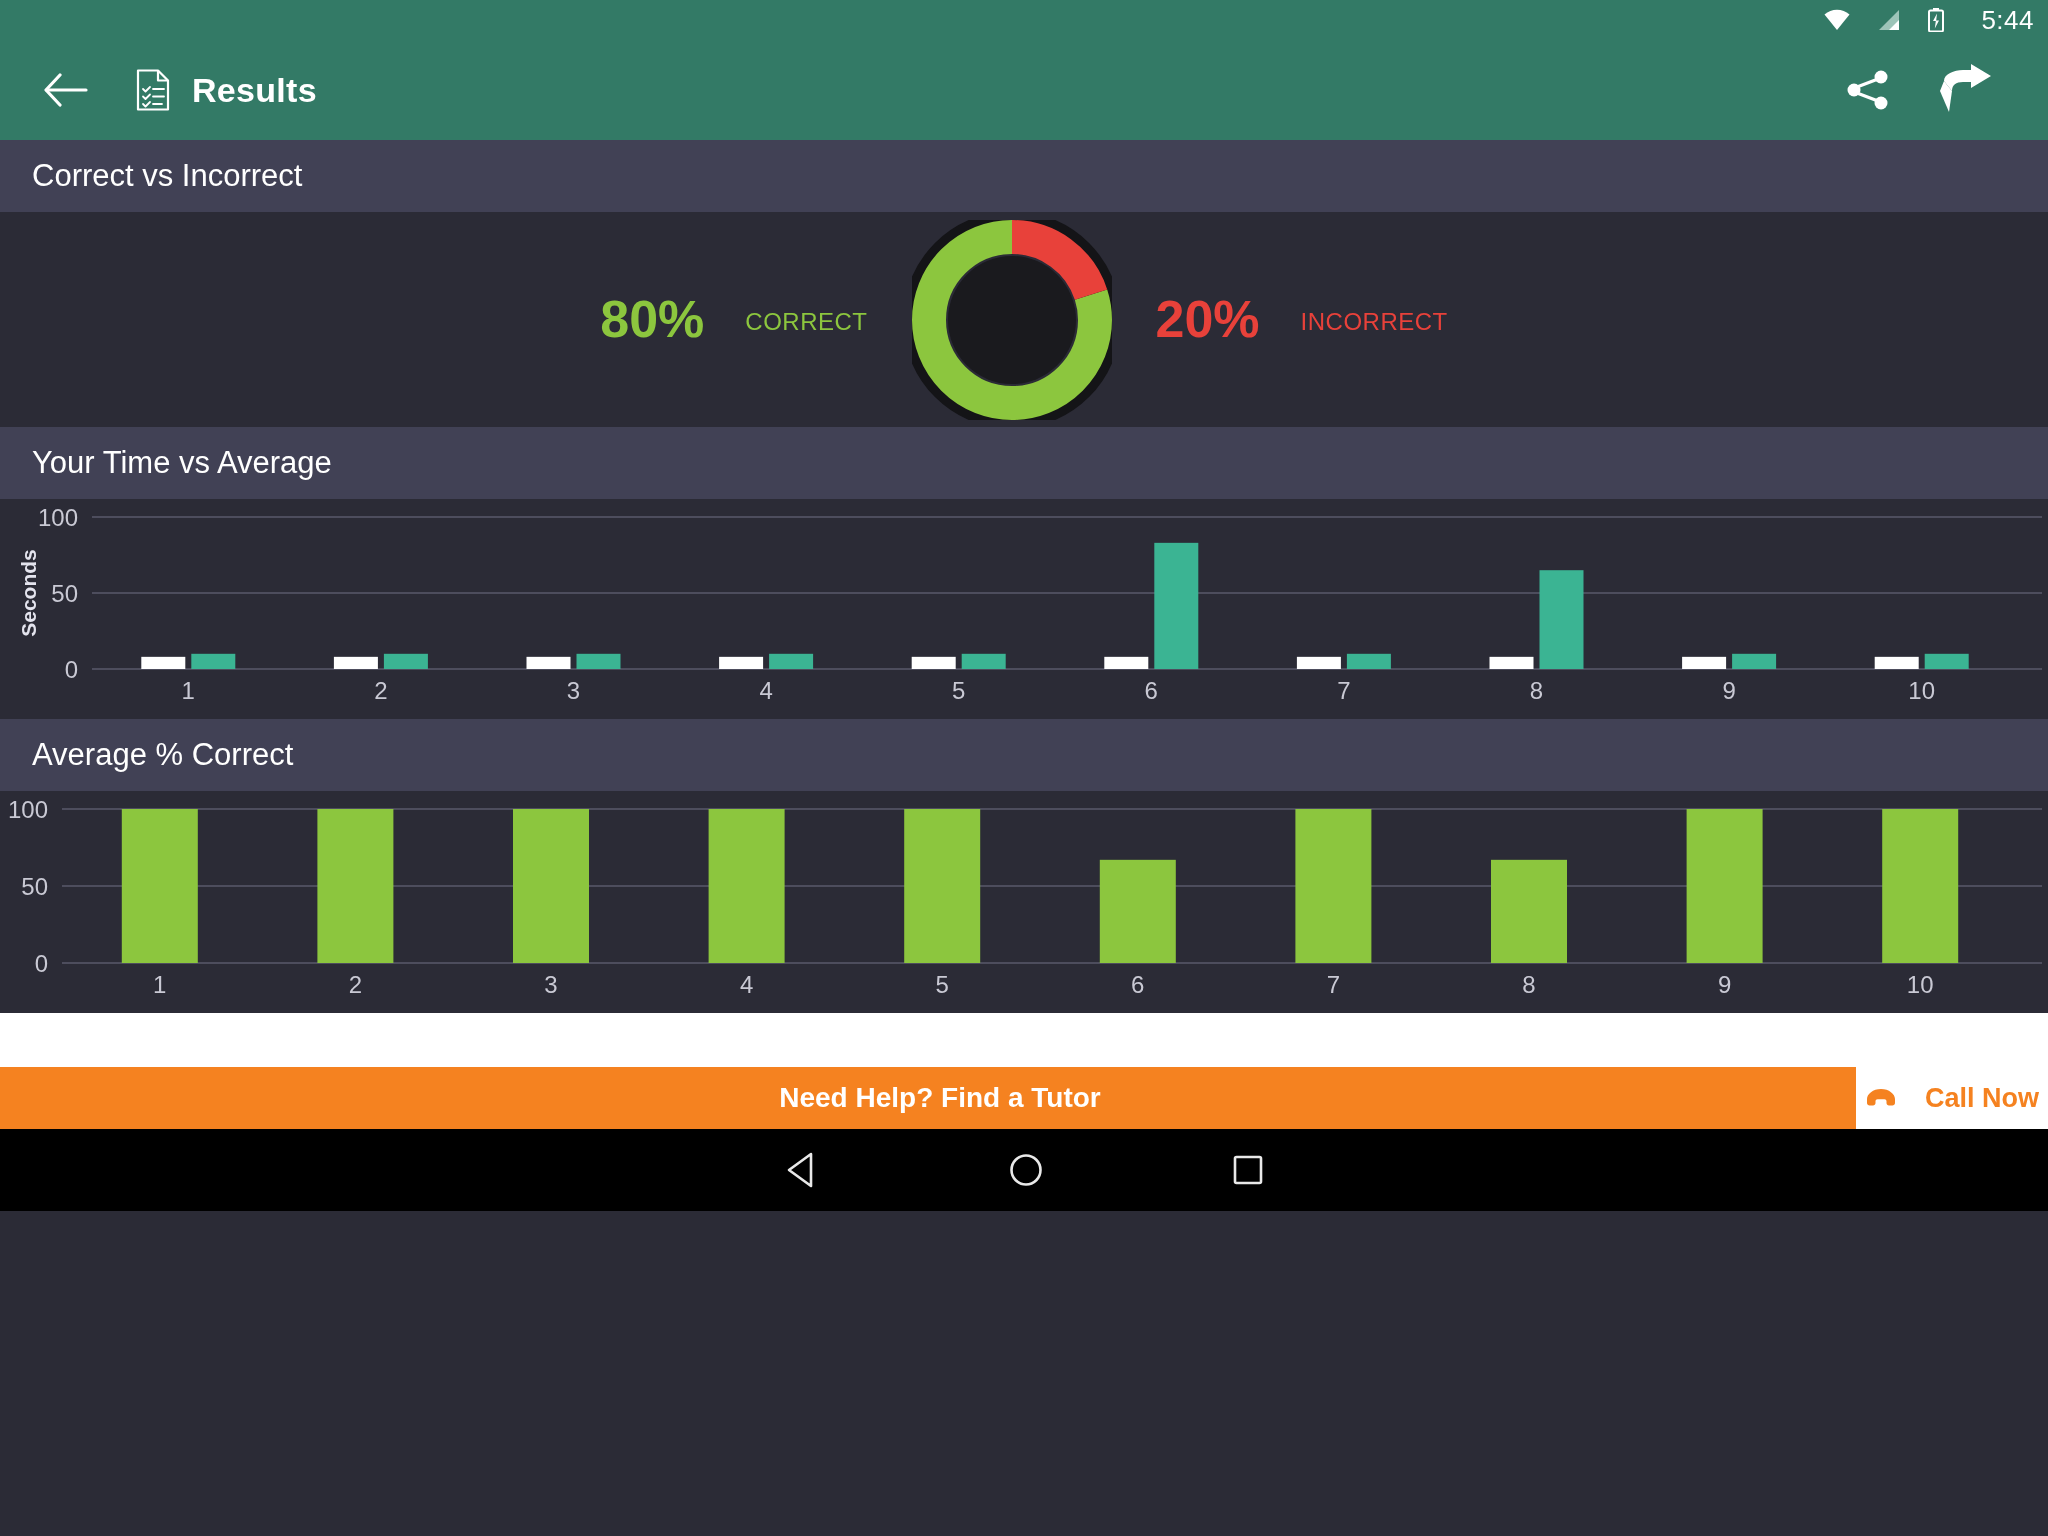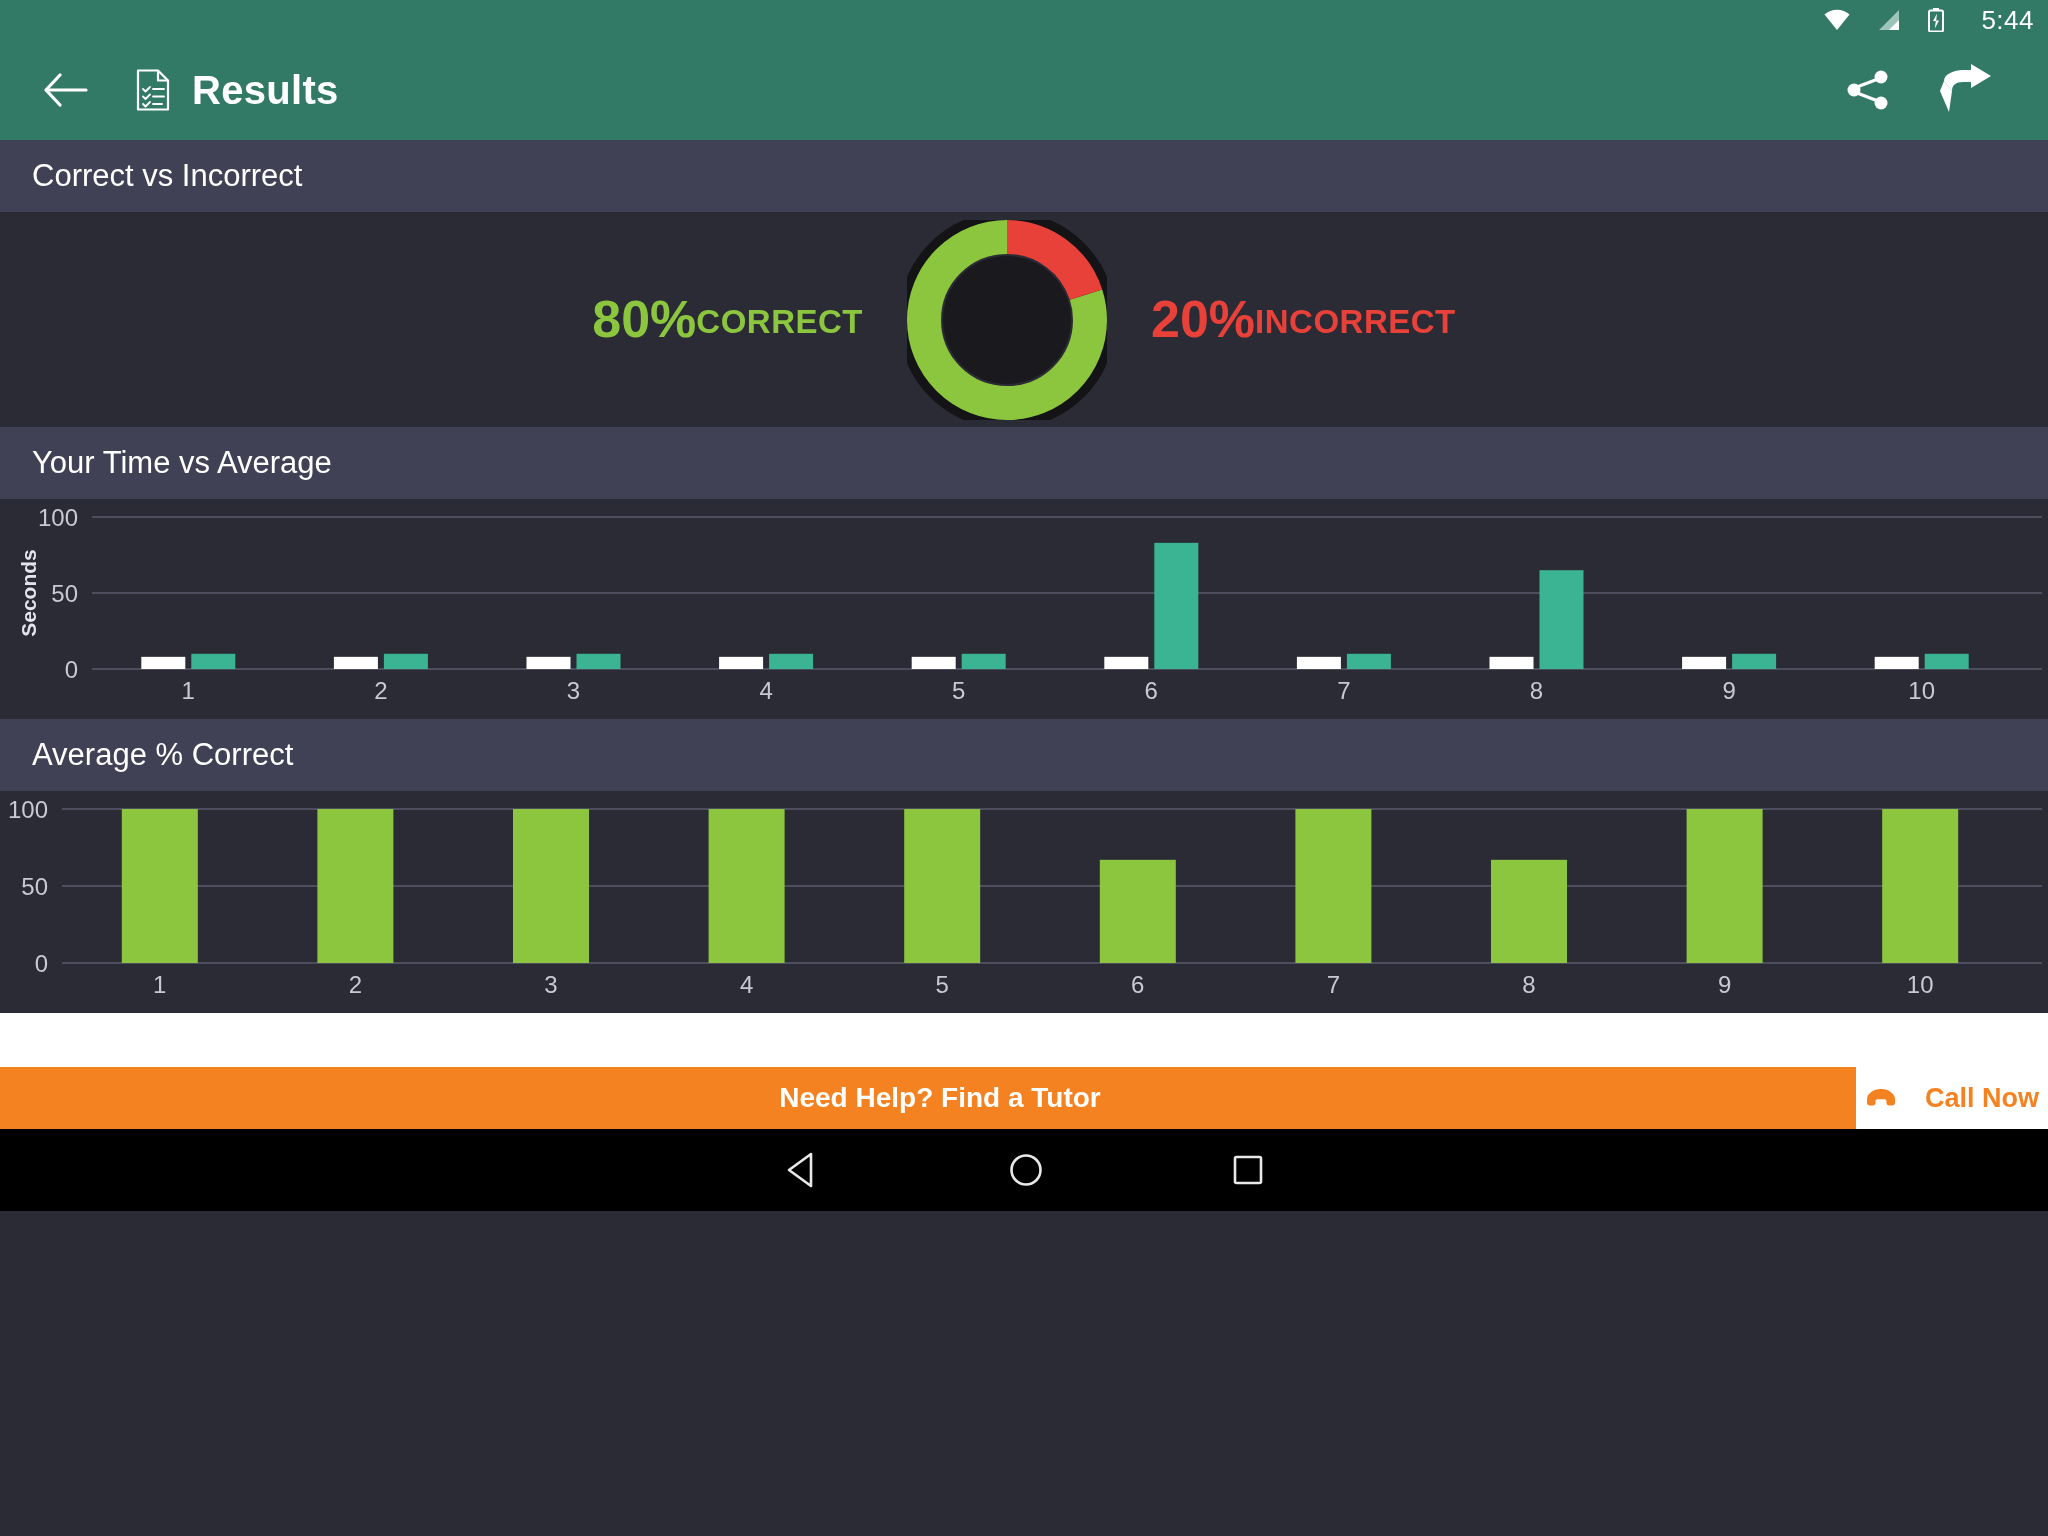--- a/index.html
+++ b/index.html
@@ -12,39 +12,39 @@
   .sb-icons { display:flex; align-items:center; gap:27px; }
   .wifi-icon { width:26px; height:22px; }
   .signal-icon { width:24px; height:22px; }
   .battery-icon { width:16px; height:24px; }
   .sb-time { color:#ffffff; font-size:26px; font-weight:400; letter-spacing:0.5px; margin-left:10px; }
 
   
   .appbar { height:100px; background:#337a66; display:flex; align-items:center; padding:0 32px 0 44px; }
   .back-icon { width:44px; height:34px; flex:0 0 auto; }
   .doc-icon { width:34px; height:42px; margin-left:48px; flex:0 0 auto; }
-  .appbar-title { color:#fff; font-size:40px; font-weight:bold; margin-left:22px; letter-spacing:0.3px; }
+  .appbar-title { color:#fff; font-size:34px; font-weight:bold; margin-left:22px; letter-spacing:0.3px; }
   .appbar-spacer { flex:1 1 auto; }
   .appbar-actions { display:flex; align-items:center; gap:46px; padding-right:22px; }
   .share-icon { width:48px; height:48px; }
   .next-icon { width:56px; height:52px; }
 
   
   .section-head { height:72px; background:#414155; display:flex; align-items:center; padding-left:32px; }
   .section-head .title { color:#ffffff; font-size:31px; font-weight:400; }
 
   
   .donut-panel { height:215px; background:#2b2b36; display:flex; align-items:center; justify-content:center; position:relative; }
   .donut-wrap { position:relative; width:200px; height:200px; display:flex; align-items:center; justify-content:center; }
   .donut-svg { position:absolute; left:50%; top:50%; transform:translate(-50%,-50%); }
   .stat { display:flex; flex-direction:row; align-items:center; }
   .stat.left { margin-right:44px; }
   .stat.right { margin-left:44px; }
   .stat .pct { font-size:52px; font-weight:bold; line-height:1.05; }
-  .stat .lbl { font-size:33px; font-weight:700; letter-spacing:0.5px; margin-top:4px; }
+  .stat .lbl { font-size:24px; font-weight:400; letter-spacing:0.5px; margin-top:4px;margin-left:41px; }
   .stat.left .pct, .stat.left .lbl { color:#8cc63e; }
   .stat.right .pct, .stat.right .lbl { color:#e8413a; }
 
   
   .chart-panel { background:#2b2b36; position:relative; }
   .chart-svg { display:block; width:100%; }
 
   
   .white-gap { background:#ffffff; height:54px; }
 

